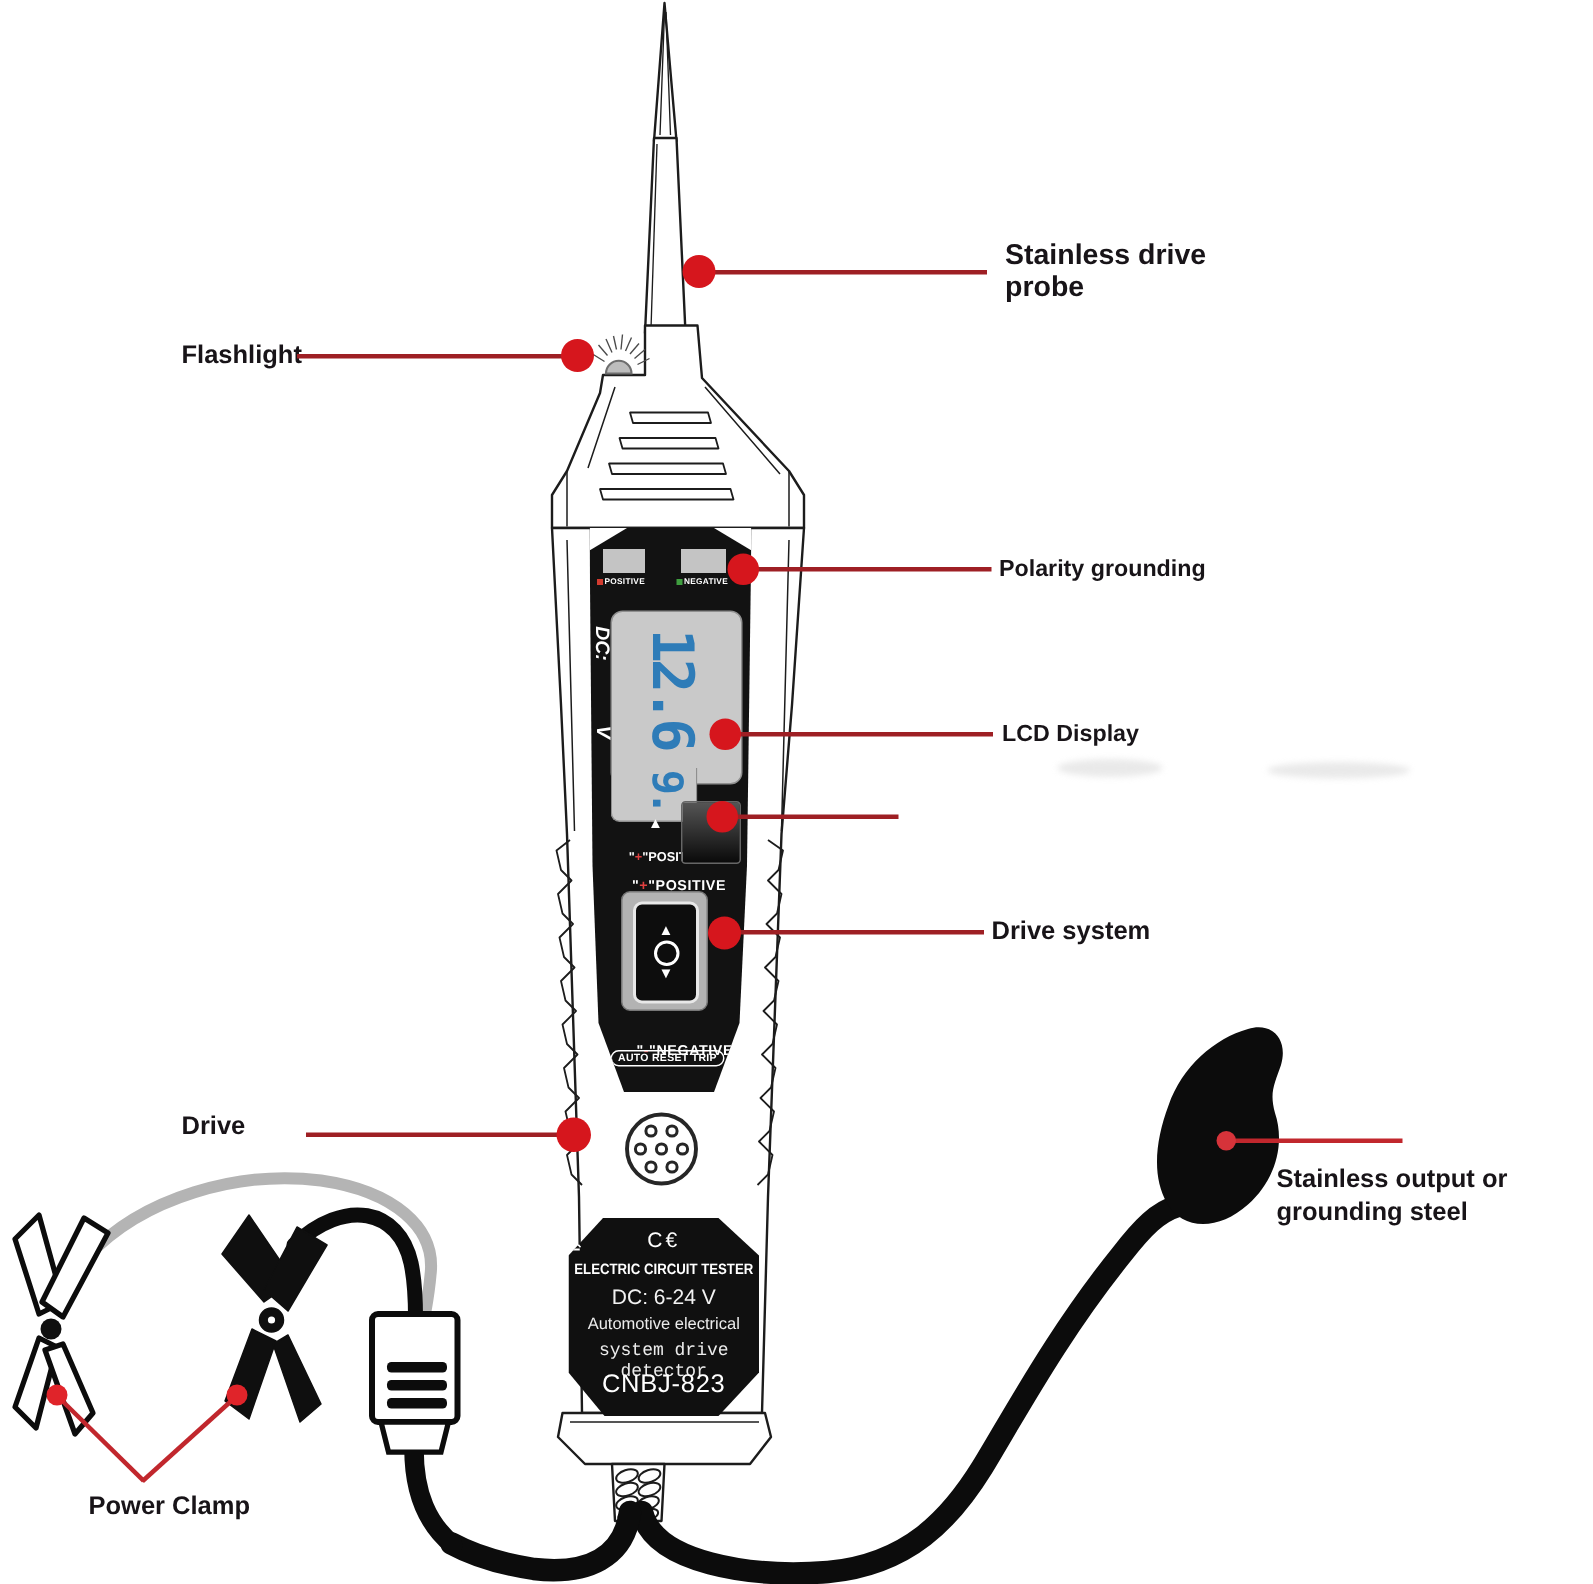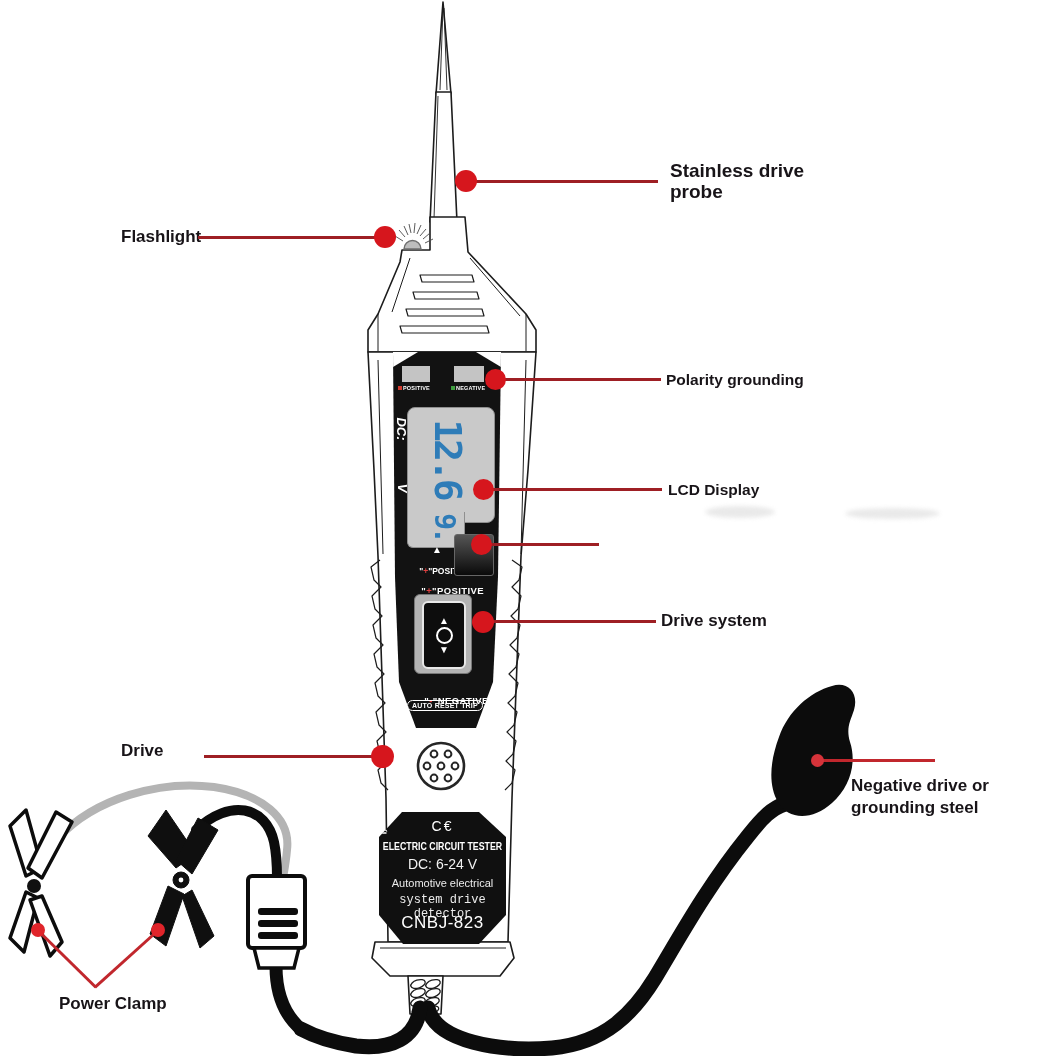--- a/index.html
+++ b/index.html
@@ -239,21 +239,21 @@
   <div class="line" style="left:484px;top:620px;width:172px;"></div>
   <div class="dot" style="left:472px;top:611px;width:22px;height:22px;"></div>
   <div class="lbl" style="left:661px;top:611px;font-size:17px;">Drive system</div>
 
   <div class="lbl" style="left:121px;top:741px;font-size:17px;">Drive</div>
   <div class="line" style="left:204px;top:755px;width:179px;"></div>
   <div class="dot" style="left:371px;top:745px;width:23px;height:23px;"></div>
 
   <div class="line" style="left:818px;top:759px;width:117px;height:2.5px;background:#c1272d;"></div>
   <div class="dot" style="left:811px;top:754px;width:13px;height:13px;background:#d6333a;"></div>
-  <div class="lbl" style="left:851px;top:775px;font-size:17px;line-height:1.3;"><span>Negative drive or</span><br><span>grounding steel</span></div>
+  <div class="lbl" style="left:851px;top:775px;font-size:17px;line-height:1.3;"><span>Stainless output or</span><br><span>grounding steel</span></div>
 
   <div class="line" style="left:38px;top:929px;width:81px;background:#c1272d;transform:rotate(44.5deg);transform-origin:left center;"></div>
   <div class="line" style="left:158px;top:929px;width:85px;background:#c1272d;transform:rotate(137.9deg);transform-origin:left center;"></div>
   <div class="dot" style="left:31px;top:923px;width:14px;height:14px;background:#e0242a;"></div>
   <div class="dot" style="left:151px;top:923px;width:14px;height:14px;background:#e0242a;"></div>
   <div class="lbl" style="left:38px;top:994px;font-size:17px;margin-left:21px;">Power Clamp</div>
 
 </div>
 
 </body></html>

